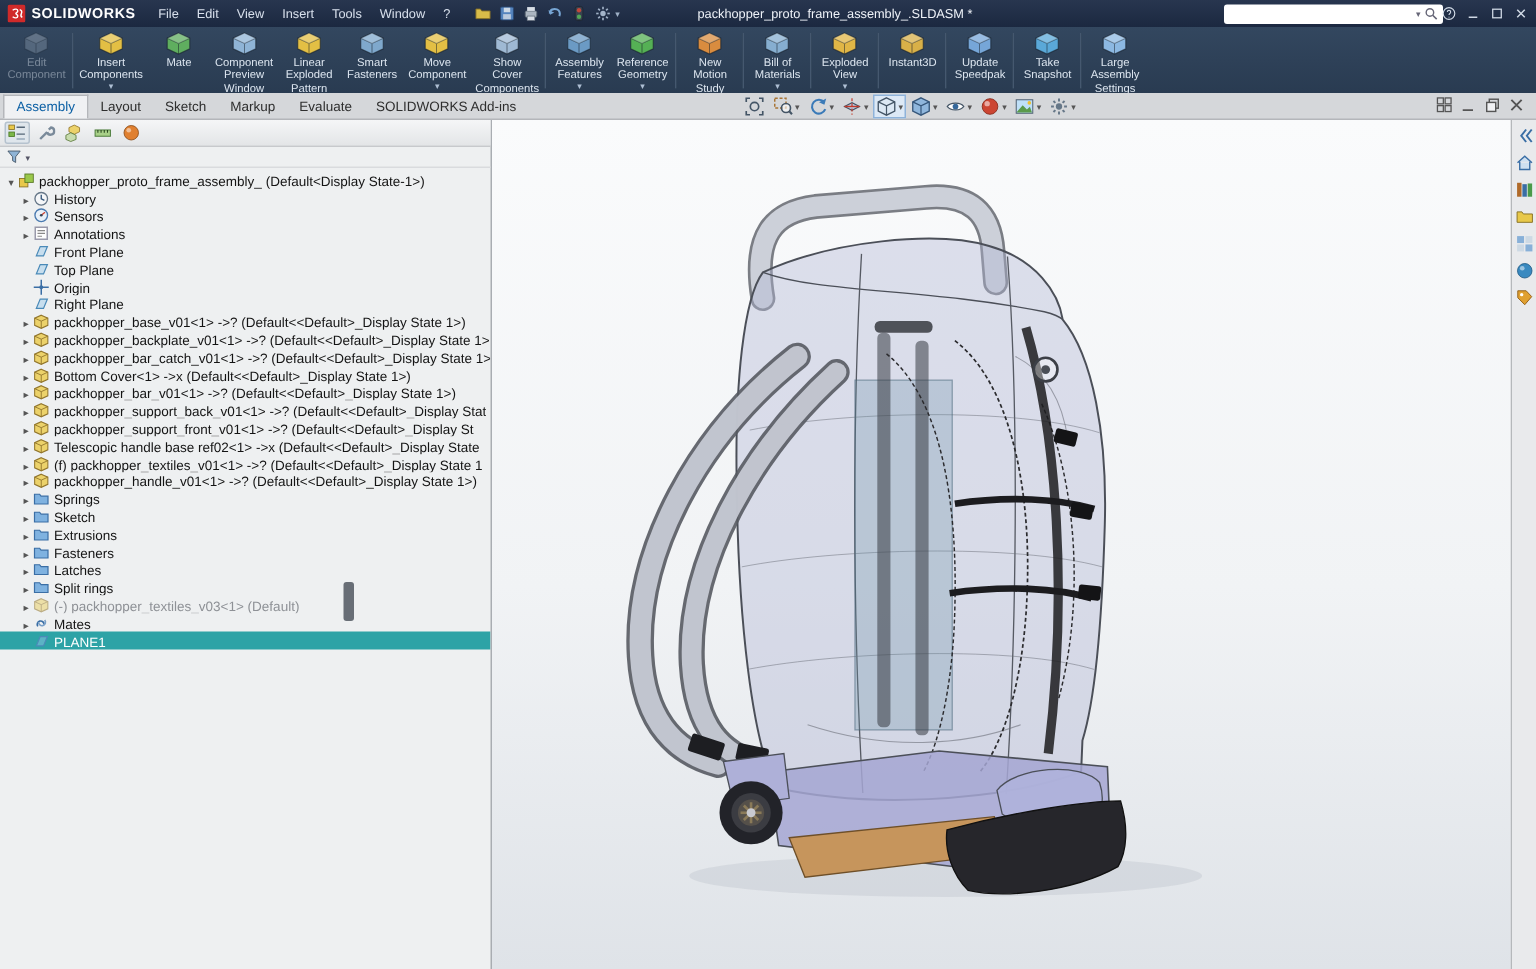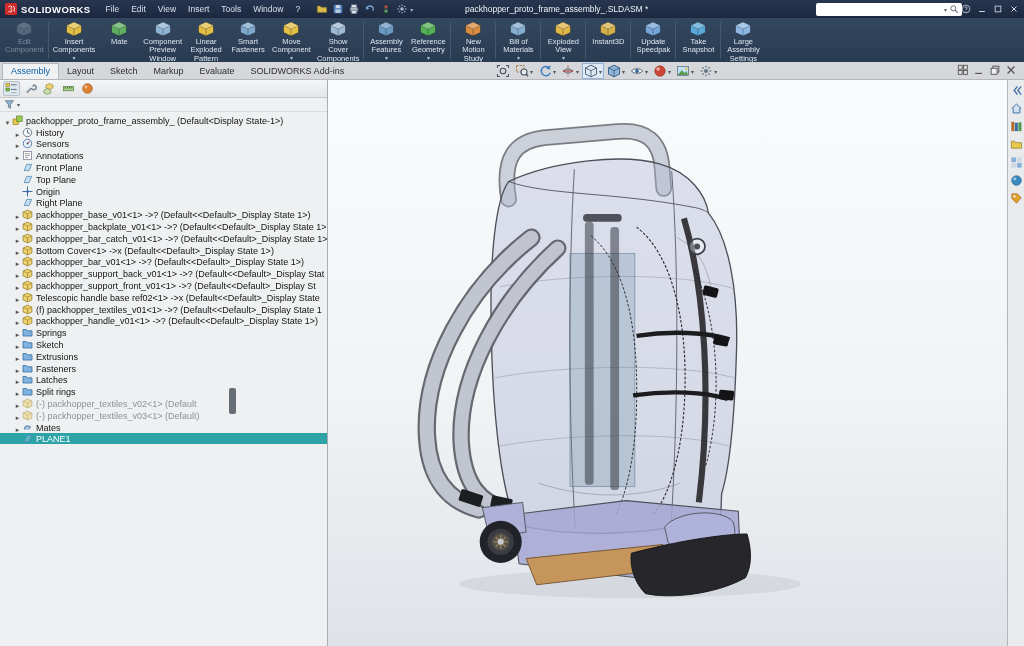--- a/index.html
+++ b/index.html
@@ -844,30 +844,20 @@
             <span class="tlabel">Split rings</span>
           </div>
           <div class="trow child dim">
             <span class="arrow">▸</span>
             <span class="icn ticn">
               <svg viewBox="0 0 11 11">
                 <path d="M5.5 1.1 L9.9 3.1 V7.9 L5.5 9.9 L1.1 7.9 V3.1 Z" fill="#ecd26a" stroke="#92762c" stroke-width=".7"></path>
                 <path d="M1.1 3.1 L5.5 5.1 L9.9 3.1 M5.5 5.1 V9.9" fill="none" stroke="#92762c" stroke-width=".6"></path>
               </svg>
             </span>
-            <span class="tlabel">(-) packhopper_textiles_v02&lt;1&gt; (Default</span>
-          </div>
-          <div class="trow child dim">
-            <span class="arrow">▸</span>
-            <span class="icn ticn">
-              <svg viewBox="0 0 11 11">
-                <path d="M5.5 1.1 L9.9 3.1 V7.9 L5.5 9.9 L1.1 7.9 V3.1 Z" fill="#ecd26a" stroke="#92762c" stroke-width=".7"></path>
-                <path d="M1.1 3.1 L5.5 5.1 L9.9 3.1 M5.5 5.1 V9.9" fill="none" stroke="#92762c" stroke-width=".6"></path>
-              </svg>
-            </span>
             <span class="tlabel">(-) packhopper_textiles_v03&lt;1&gt; (Default)</span>
           </div>
           <div class="trow child">
             <span class="arrow">▸</span>
             <span class="icn ticn">
               <svg viewBox="0 0 11 11">
                 <path d="M3.2 7.6 A2.3 2.3 0 1 1 7.4 6.4" fill="none" stroke="#3a6ea5" stroke-width="1.1"></path>
                 <path d="M7.8 3.4 A2.3 2.3 0 1 1 3.7 4.7" fill="none" stroke="#7aa0c8" stroke-width="1.1"></path>
               </svg>
             </span>

